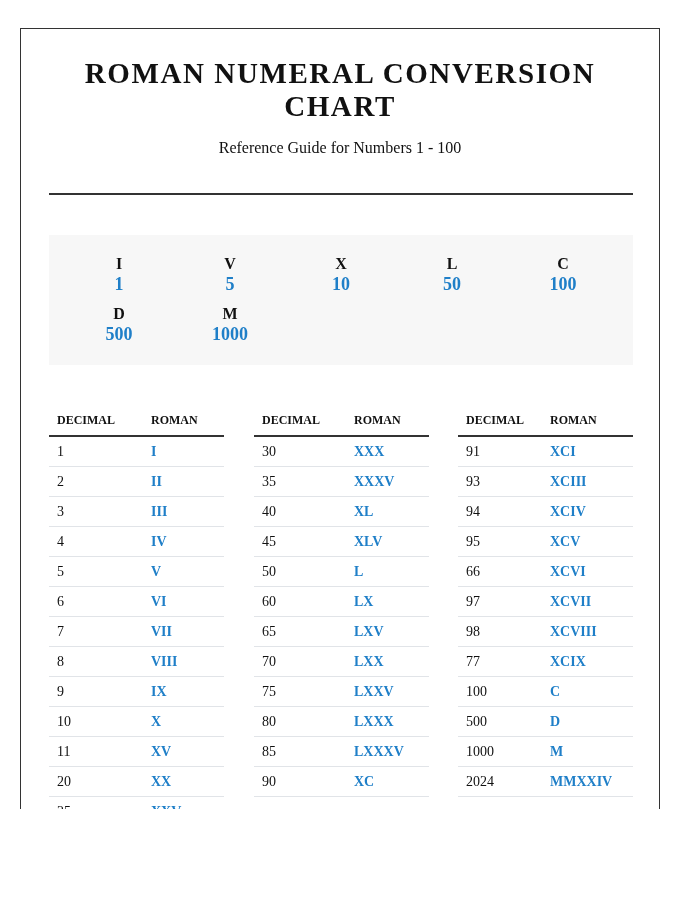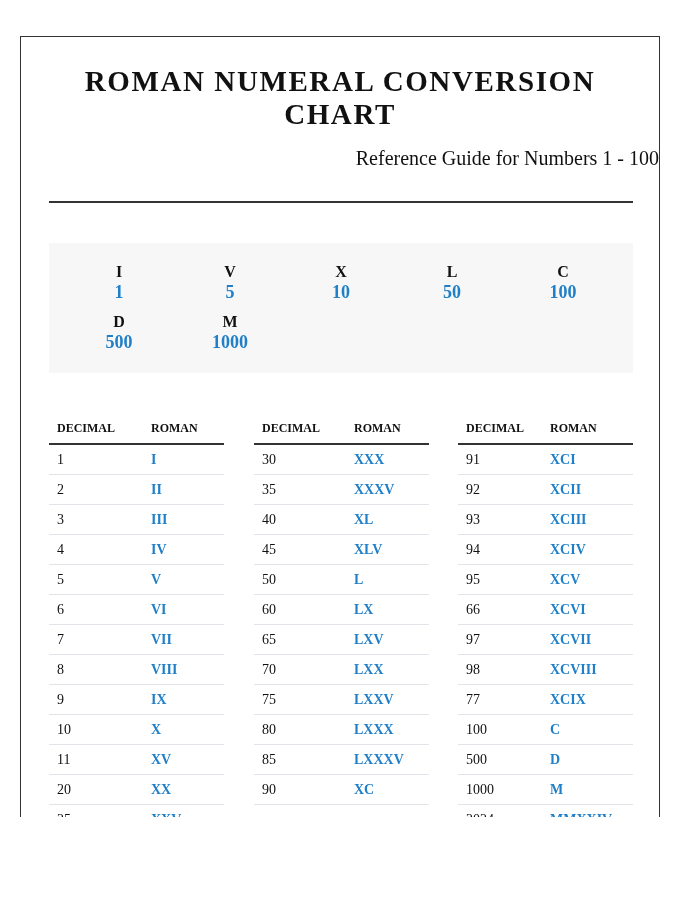--- a/index.html
+++ b/index.html
@@ -1,24 +1,24 @@
 <!DOCTYPE html>
 <html><head>
   <meta charset="utf-8">
   <style>
     html, body { margin: 0; padding: 0; background: #ffffff; }
     body { width: 700px; height: 900px; position: relative; overflow: hidden;
            font-family: "Liberation Serif", "DejaVu Serif", serif; color: #111; }
-    .viewport { position: absolute; left: 0; top: 16px; width: 700px; height: 801px; overflow: hidden; }
+    .viewport { position: absolute; left: 0; top: 8px; width: 700px; height: 801px; overflow: hidden; }
     .page { position: absolute; left: 20px; top: 20px; width: 640px; height: 1000px;
             border: 1px solid #333; background: #fff; box-sizing: border-box; }
     .title { position: absolute; left: 0; right: 0; top: 28px; text-align: center;
              font-size: 29px; font-weight: bold; letter-spacing: 1.6px; line-height: 33px; color: #111; }
-    .subtitle { position: absolute; left: 0; right: 0; top: 110px; text-align: right;
-                font-size: 20px; color: #111; }
+    .subtitle { position: absolute; left: 0; right: 0; top: 110px; text-align: center;
+                font-size: 16px; color: #111; }
     .divider { position: absolute; left: 28px; width: 584px; top: 164px; height: 2px; background: #333; }
     .symbols { position: absolute; left: 28px; top: 206px; width: 584px; height: 130px;
                background: #f7f7f7; }
     .sym { position: absolute; width: 80px; text-align: center; }
     .sym .letter { font-size: 16px; font-weight: bold; color: #111; line-height: 18px; }
     .sym .value { font-size: 18px; font-weight: bold; color: #1f7fc8; line-height: 22px; }
     .tbl { position: absolute; top: 376px; border-collapse: collapse; }
     .tbl th { font-size: 12px; font-weight: bold; text-align: left; color: #111;
               height: 30px; padding: 0 0 0 8px; border-bottom: 2px solid #333; vertical-align: middle; margin-top: 12px; }
     .tbl td { font-size: 14px; height: 29px; padding: 0 0 0 8px; border-bottom: 1px solid #e1e4e8;
@@ -210,24 +210,20 @@
           <th>DECIMAL</th>
           <th>ROMAN</th>
         </tr>
       </thead>
       <tbody>
         <tr>
             <td class="dec">91</td>
             <td class="rom">XCI</td>
           </tr>
         <tr>
-            <td class="dec">92</td>
-            <td class="rom">XCII</td>
-          </tr>
-        <tr>
             <td class="dec">93</td>
             <td class="rom">XCIII</td>
           </tr>
         <tr>
             <td class="dec">94</td>
             <td class="rom">XCIV</td>
           </tr>
         <tr>
             <td class="dec">95</td>
             <td class="rom">XCV</td>

